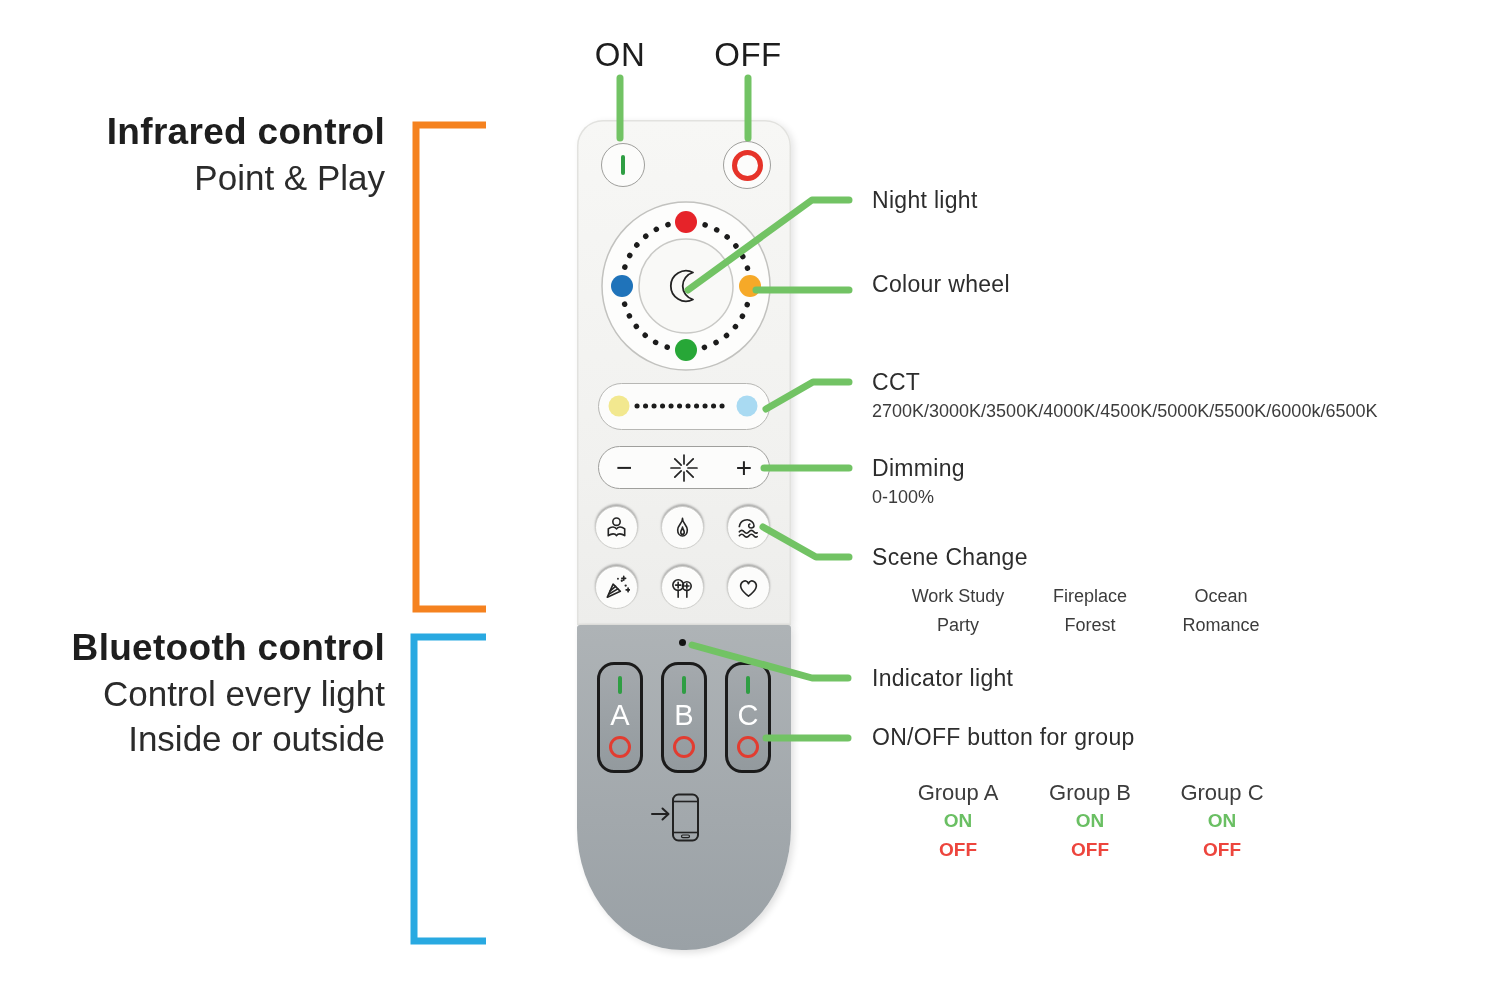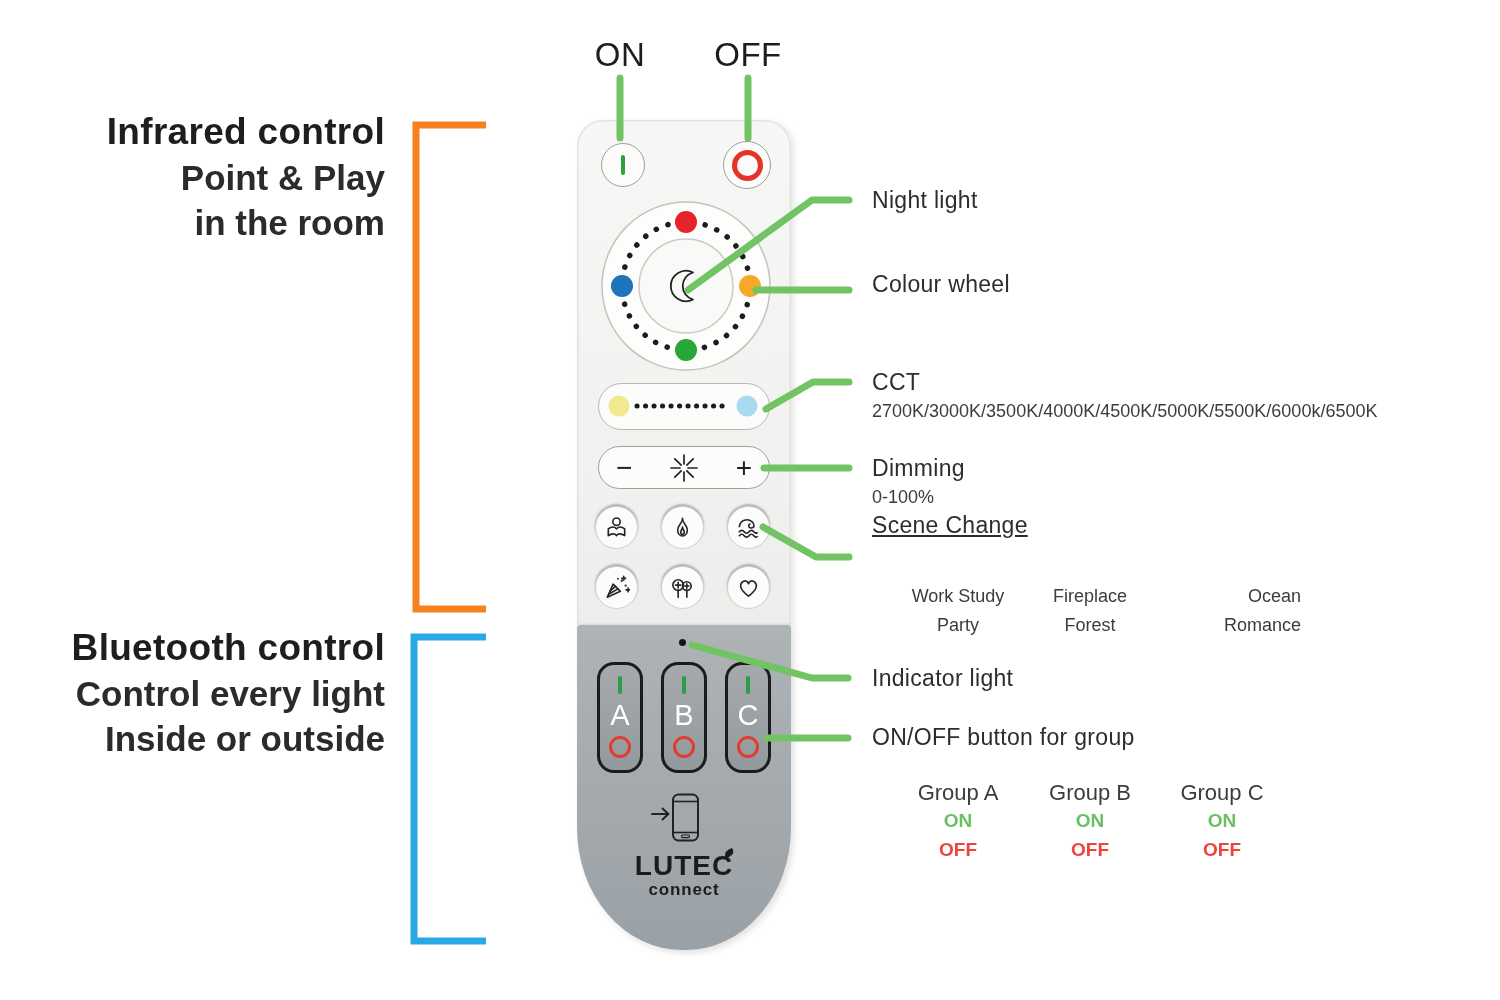--- a/index.html
+++ b/index.html
@@ -4,21 +4,21 @@
 <style>
   html,body{margin:0;padding:0;background:#fff;}
   body{width:1500px;height:1000px;position:relative;overflow:hidden;
        font-family:"Liberation Sans", sans-serif;color:#222;}
 
   
   .label-block{position:absolute;width:345px;text-align:right;}
   #infrared-block{left:40px;top:108px;}
   #bluetooth-block{left:40px;top:624px;}
   .block-title{font-size:37px;font-weight:700;color:#1e1e1e;line-height:47px;letter-spacing:.3px;}
-  .block-sub{font-size:35px;font-weight:700;color:#2b2b2b;line-height:45px;}
+  .block-sub{font-size:35px;font-weight:400;color:#2b2b2b;line-height:45px;}
 
   
   .power-label{position:absolute;top:36px;width:80px;text-align:center;
                font-size:33px;color:#1d1d1d;letter-spacing:.5px;}
   #label-on{left:580px;}
   #label-off{left:708px;}
 
   
   #remote{position:absolute;left:577px;top:120px;width:214px;height:830px;}
   #remote-upper{position:absolute;left:0;top:0;width:214px;height:505px;
@@ -72,43 +72,42 @@
   #logo-leaf{position:absolute;right:-4px;top:-3px;}
   #logo-sub{font-size:17px;font-weight:700;letter-spacing:.8px;line-height:18px;margin-top:0px;}
 
   
   #overlay{position:absolute;left:0;top:0;pointer-events:none;}
 
   
   .ann{position:absolute;left:872px;font-size:23px;color:#2d2d2d;
        letter-spacing:.3px;line-height:38px;white-space:nowrap;}
   #ann-night{top:181px;} #ann-wheel{top:265px;} #ann-cct{top:363px;}
-  #ann-dim{top:449px;} #ann-scene{top:506px;text-decoration:underline;} #ann-ind{top:659px;} #ann-group{top:718px;}
+  #ann-dim{top:449px;} #ann-scene{top:538px;} #ann-ind{top:659px;} #ann-group{top:718px;}
   .ann-small{position:absolute;left:872px;font-size:18px;color:#3c3c3c;white-space:nowrap;}
   #ann-cct-values{top:401px;} #ann-dim-range{top:487px;}
 
   .scene-col{position:absolute;top:582px;width:160px;text-align:center;
     font-size:18px;color:#3c3c3c;line-height:29px;}
-  #scene-col-1{left:878px;} #scene-col-2{left:1010px;} #scene-col-3{left:1141px;text-align:right;}
+  #scene-col-1{left:878px;} #scene-col-2{left:1010px;} #scene-col-3{left:1141px;}
 
   .group-col{position:absolute;top:780px;width:160px;text-align:center;}
   #group-col-1{left:878px;} #group-col-2{left:1010px;} #group-col-3{left:1142px;}
   .group-name{font-size:22px;color:#3c3c3c;line-height:26px;}
   .group-on{font-size:19px;font-weight:700;color:#6abf63;line-height:29px;}
   .group-off{font-size:19px;font-weight:700;color:#ed453d;line-height:29px;}
 
   .icon-stroke{stroke:#252525;fill:none;stroke-width:1.7;stroke-linecap:round;stroke-linejoin:round;}
 </style>
 </head>
 <body>
 
 <div class="label-block" id="infrared-block">
   <div class="block-title">Infrared control</div>
   <div class="block-sub">Point &amp; Play</div>
-  <div class="block-sub">in the room</div>
 </div>
 <div class="label-block" id="bluetooth-block">
   <div class="block-title">Bluetooth control</div>
   <div class="block-sub">Control every light</div>
   <div class="block-sub">Inside or outside</div>
 </div>
 
 <div class="power-label" id="label-on">ON</div>
 <div class="power-label" id="label-off">OFF</div>
 
@@ -223,29 +222,20 @@
 
   <svg id="phone-svg" width="52" height="52" viewBox="0 0 52 52">
     <rect x="24" y="2.5" width="25" height="46" rx="5.5" fill="none" stroke="#222" stroke-width="2"></rect>
     <line x1="24" y1="9.5" x2="49" y2="9.5" stroke="#222" stroke-width="1.6"></line>
     <line x1="24" y1="40.5" x2="49" y2="40.5" stroke="#222" stroke-width="1.6"></line>
     <rect x="32.5" y="43" width="8" height="2.6" rx="1.3" fill="none" stroke="#222" stroke-width="1.2"></rect>
     <line x1="3" y1="22" x2="18" y2="22" stroke="#222" stroke-width="2" stroke-linecap="round"></line>
     <path d="M13.5 16.5 L19.5 22 L13.5 27.5" fill="none" stroke="#222" stroke-width="2" stroke-linecap="round" stroke-linejoin="round"></path>
   </svg>
 
-  <div id="logo">
-    <div id="logo-brand">
-      <span>LUTEC</span>
-      <svg id="logo-leaf" width="13" height="11" viewBox="0 0 13 11">
-        <path d="M1 10 Q0 2 8 0 Q12 5 5 9 Q3 10 1 10 Z" fill="#1c1c1a"></path>
-      </svg>
-    </div>
-    <div id="logo-sub">connect</div>
-  </div>
 </div>
 
 <svg id="overlay" width="1500" height="1000" viewBox="0 0 1500 1000">
   <path d="M 486 125 L 416 125 L 416 609 L 486 609" fill="none" stroke="#f5821f" stroke-width="7"></path>
   <path d="M 486 637 L 414 637 L 414 941 L 486 941" fill="none" stroke="#29a9e1" stroke-width="7"></path>
   <g stroke="#72c364" stroke-width="7" fill="none" stroke-linecap="round" stroke-linejoin="round">
     <path d="M 620 78 L 620 138"></path>
     <path d="M 748 78 L 748 138"></path>
     <path d="M 688 290 L 812 200 L 849 200"></path>
     <path d="M 756 290 L 849 290"></path>

